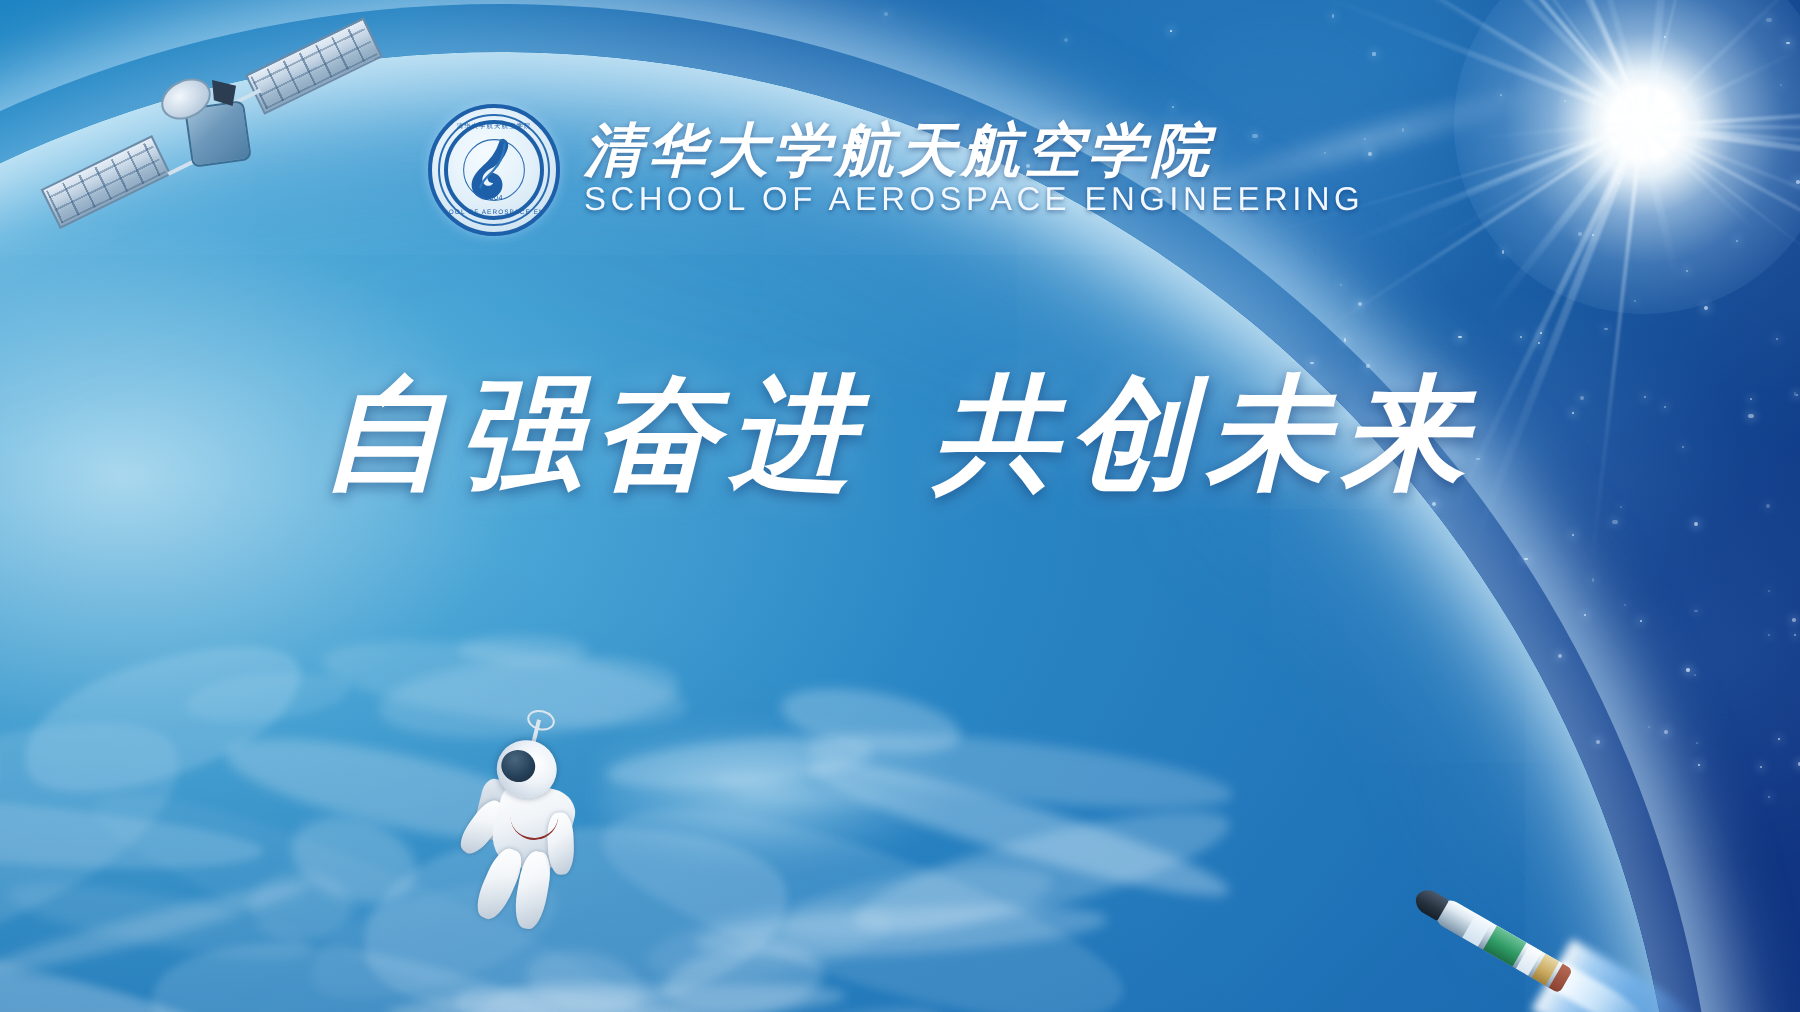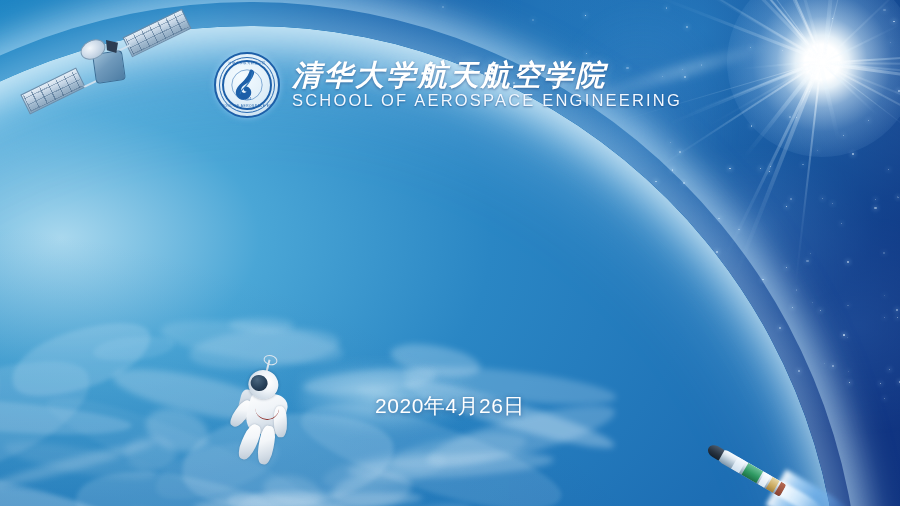--- a/index.html
+++ b/index.html
@@ -700,17 +700,19 @@
       </svg>
       <div class="seal-year">2004</div>
     </div>
 
     <div class="wordmark">
       <div class="wm-cn">清华大学航天航空学院</div>
       <div class="wm-en">SCHOOL OF AEROSPACE ENGINEERING</div>
     </div>
   </div>
 
-
-
-  <div class="title-date">2020年4月26日</div>
+  <div class="title-main">
+    <span>自强奋进</span><span class="gap"></span><span>共创未来</span>
+  </div>
+
+
 
 </div>
 
 </body></html>

